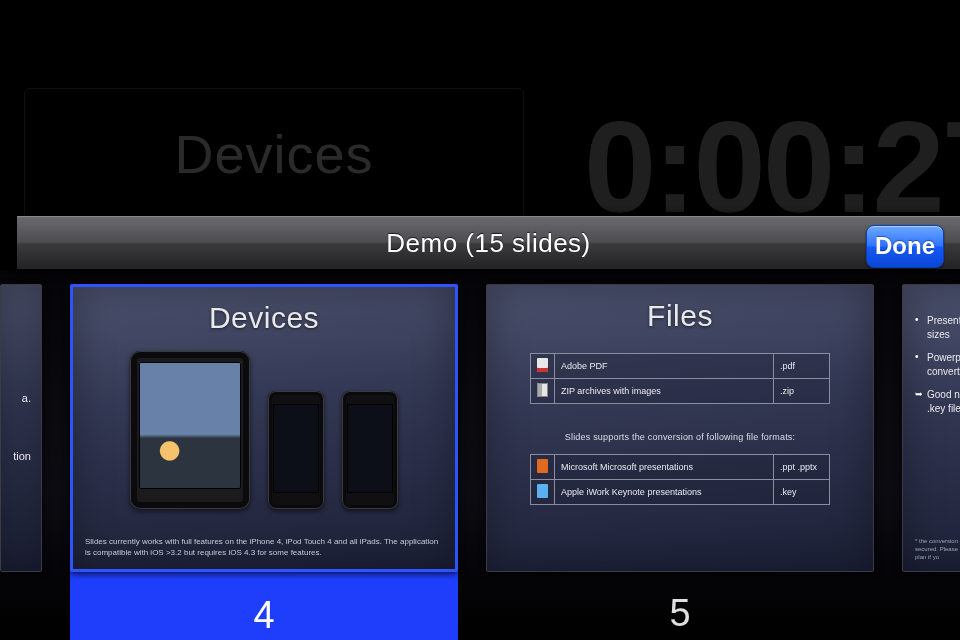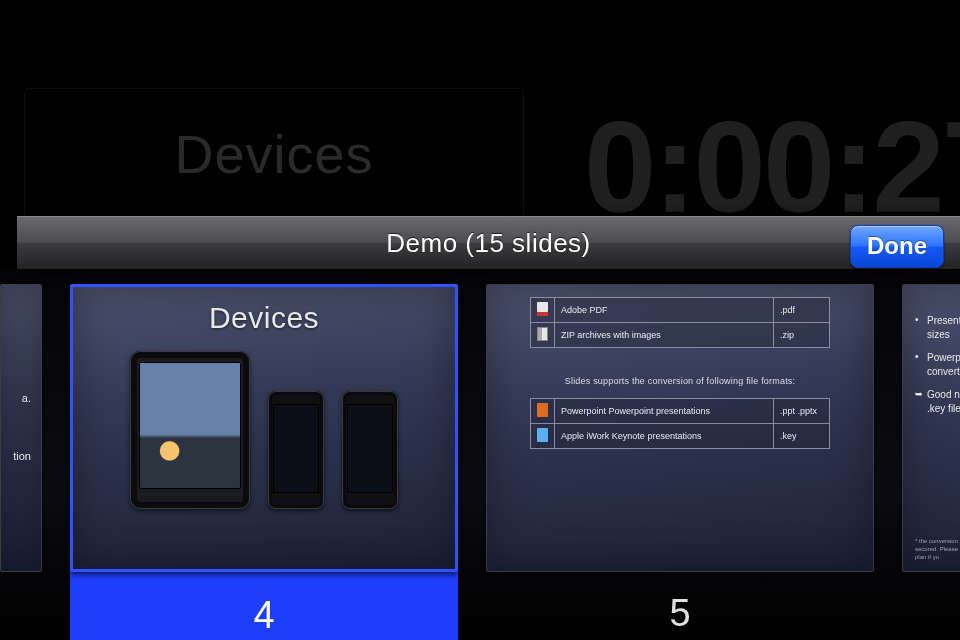--- a/index.html
+++ b/index.html
@@ -42,21 +42,21 @@
     display:flex; align-items:center; justify-content:center;
     z-index:5;
     margin-left:12px;
   }
   .bar-title {
     color:#fff; font-size:26px; font-weight:300; letter-spacing:.5px;
     text-shadow:0 -1px 1px rgba(0,0,0,.7);
   }
   .done-btn {
     position:absolute; right:16px; top:8px;
-    padding: 6px 16px 7px;
+    padding: 6px 8px 7px;
     font-size:24px; font-weight:600; color:#fff;
     background: linear-gradient(#6ea8ff, #2f74ff 48%, #1559f3 52%, #0b46d6);
     border:1px solid #0b3fb3; border-radius:8px;
     box-shadow: inset 0 1px 0 rgba(255,255,255,.45), 0 1px 2px rgba(0,0,0,.6);
     text-shadow:0 -1px 1px rgba(0,0,0,.4);
     cursor:pointer;
   }
 
   
   .strip {
@@ -258,46 +258,48 @@
               <span class="app-c5"></span>
               <span class="app-c3"></span>
               <span class="app-c1"></span>
             <span class="app-c8"></span>
               <span class="app-c4"></span>
               <span class="app-c7"></span>
               <span class="app-c6"></span>
           </div>
         </div>
       </div>
+      <div class="footnote">Slides currently works with full features on the iPhone 4, iPod Touch 4 and all iPads. The application is compatible with iOS &gt;3.2 but requires iOS 4.3 for some features.</div>
     </div>
     <div class="thumb-num">4</div>
   </div>
 
   <div class="thumb-cell">
     <div class="thumb-frame">
+      <div class="slide-title">Files</div>
       <table class="ft">
         <tbody>
             <tr>
               <td class="ic"><span class="ico ico-pdf"></span></td>
             <td>Adobe PDF</td>
             <td class="ext">.pdf</td>
             </tr>
         <tr>
               <td class="ic"><span class="ico ico-zip"></span></td>
             <td>ZIP archives with images</td>
             <td class="ext">.zip</td>
             </tr>
       </tbody>
         </table>
       <div class="files-sub" style="margin-top:28px">Slides supports the conversion of following file formats:</div>
       <table class="ft">
         <tbody>
             <tr>
               <td class="ic"><span class="ico ico-ppt"></span></td>
-            <td>Powerpoint Powerpoint presentations</td>
+            <td>Microsoft Microsoft presentations</td>
             <td class="ext">.ppt .pptx</td>
             </tr>
         <tr>
               <td class="ic"><span class="ico ico-key"></span></td>
             <td>Apple iWork Keynote presentations</td>
             <td class="ext">.key</td>
             </tr>
       </tbody>
         </table>
     </div>

